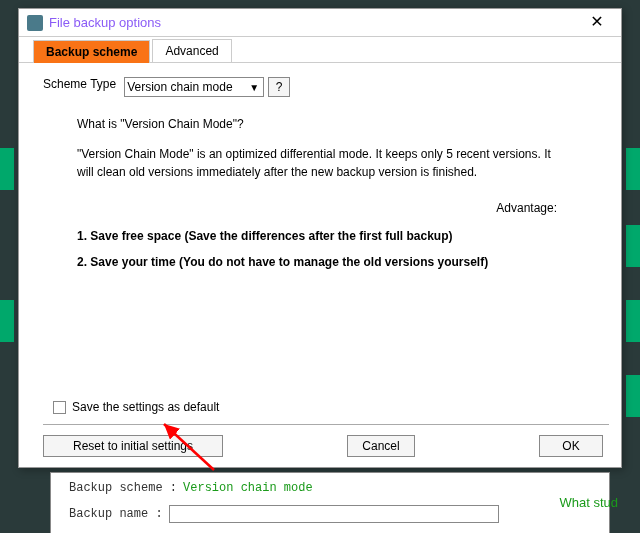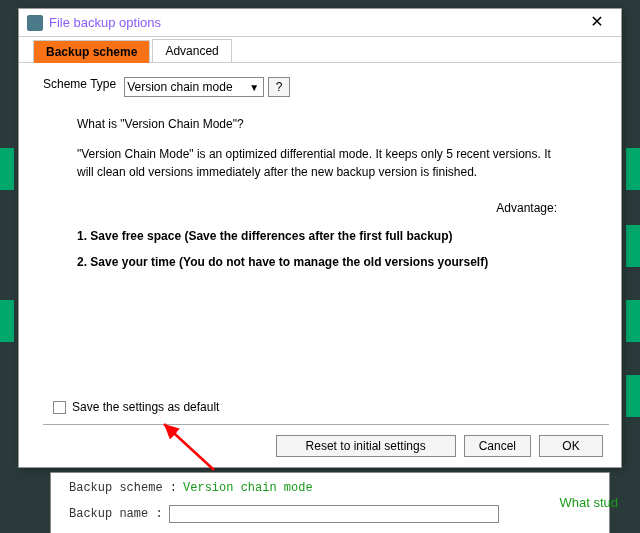--- a/index.html
+++ b/index.html
@@ -145,21 +145,21 @@
     }
     .chk {
       width: 13px;
       height: 13px;
       border: 1px solid #888;
       background: #fff;
       cursor: pointer;
     }
     .btnrow {
       display: flex;
-      justify-content: flex-end;
+      justify-content: space-between;
       gap: 8px;
       border-top: 1px solid #aaa;
       padding-top: 10px;
       margin: 0 -6px;
       padding-right: 6px;
     }
     .btn {
       border: 1px solid #888;
       background: #f5f5f5;
       padding: 3px 14px;

